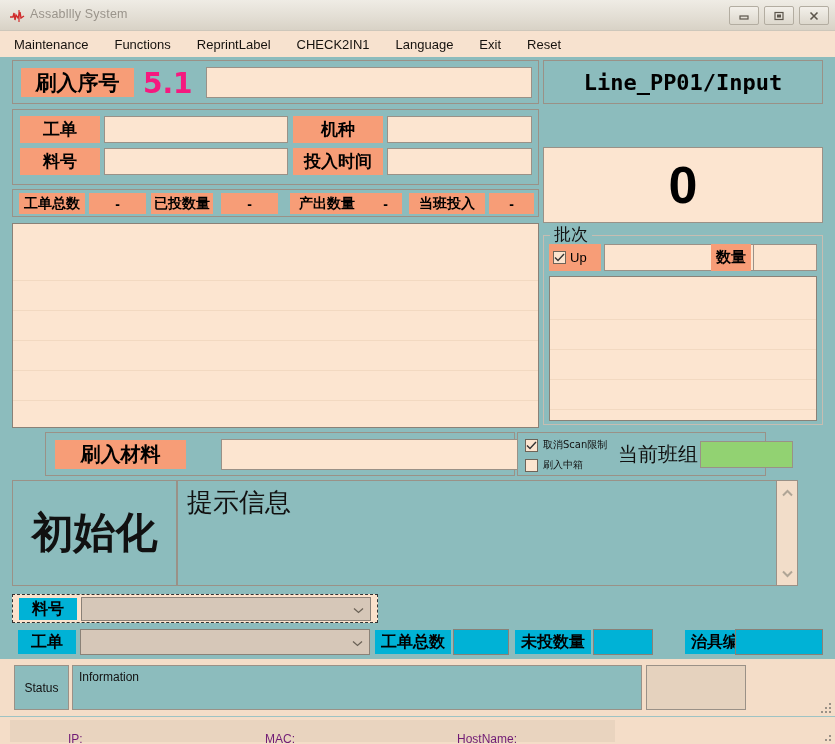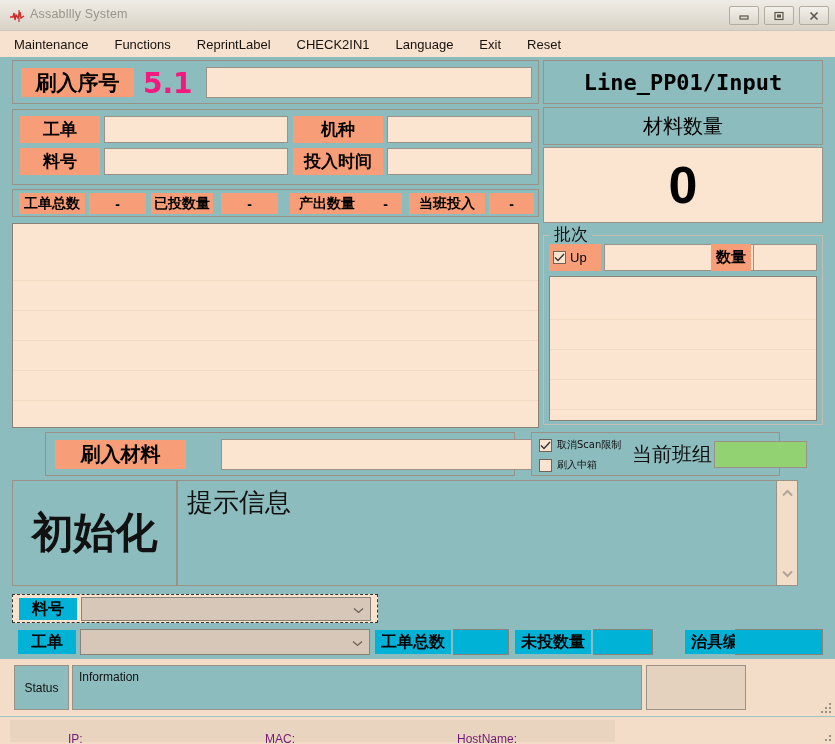--- a/index.html
+++ b/index.html
@@ -146,21 +146,21 @@
   }
   .cbox {
     width: 13px; height: 13px; background: #fce5d0; border: 1px solid #6e6459;
     display: flex; align-items: center; justify-content: center; flex: none;
   }
   #batch-input { left: 60px; top: 8px; width: 150px; height: 27px; }
   #batch-qty-tag { left: 167px; top: 8px; width: 40px; height: 27px; font-size: 15px; }
   #batch-qty-box { left: 209px; top: 8px; width: 64px; height: 27px; }
   #batch-list { left: 5px; top: 40px; width: 268px; height: 145px; }
   
-  #opt-panel { left: 531px; top: 375px; width: 249px; height: 44px; }
+  #opt-panel { left: 517px; top: 375px; width: 249px; height: 44px; }
   .opt-row { position: absolute; display: flex; align-items: center; gap: 5px; font-size: 10px; color: #111; }
   #shift-label { position: absolute; left: 100px; top: 8px; font-size: 20px; color: #111; }
   #shift-box {
     position: absolute; left: 182px; top: 8px; width: 93px; height: 27px;
     background: #92d272; border: 1px solid #9a9187;
   }
   
   #bf-row1 {
     position: absolute; left: 12px; top: 537px; width: 366px; height: 29px;
     background: #fbe2cc; border: 1px dashed #333;
@@ -311,23 +311,20 @@
               <path d="M2 2.5 L6.5 7 L11 2.5" stroke="#b0a596" stroke-width="2" fill="none"></path>
             </svg>
         </span>
       </div>
     </div>
 
     <div class="panel" id="line-panel">
       <div id="line-text">Line_PP01/Input</div>
     </div>
 
-    <div class="panel" id="qty-title-panel">
-      <div class="cn" id="qty-title">材料数量</div>
-    </div>
 
     <div class="tbox" id="qty-box">
       <div id="qty-val">0</div>
     </div>
 
     <div id="batch-group">
       <span class="cn" id="batch-legend">批次</span>
       <div id="batch-chk">
         <span class="cbox">
           <svg width="11" height="9" viewBox="0 0 11 9">

